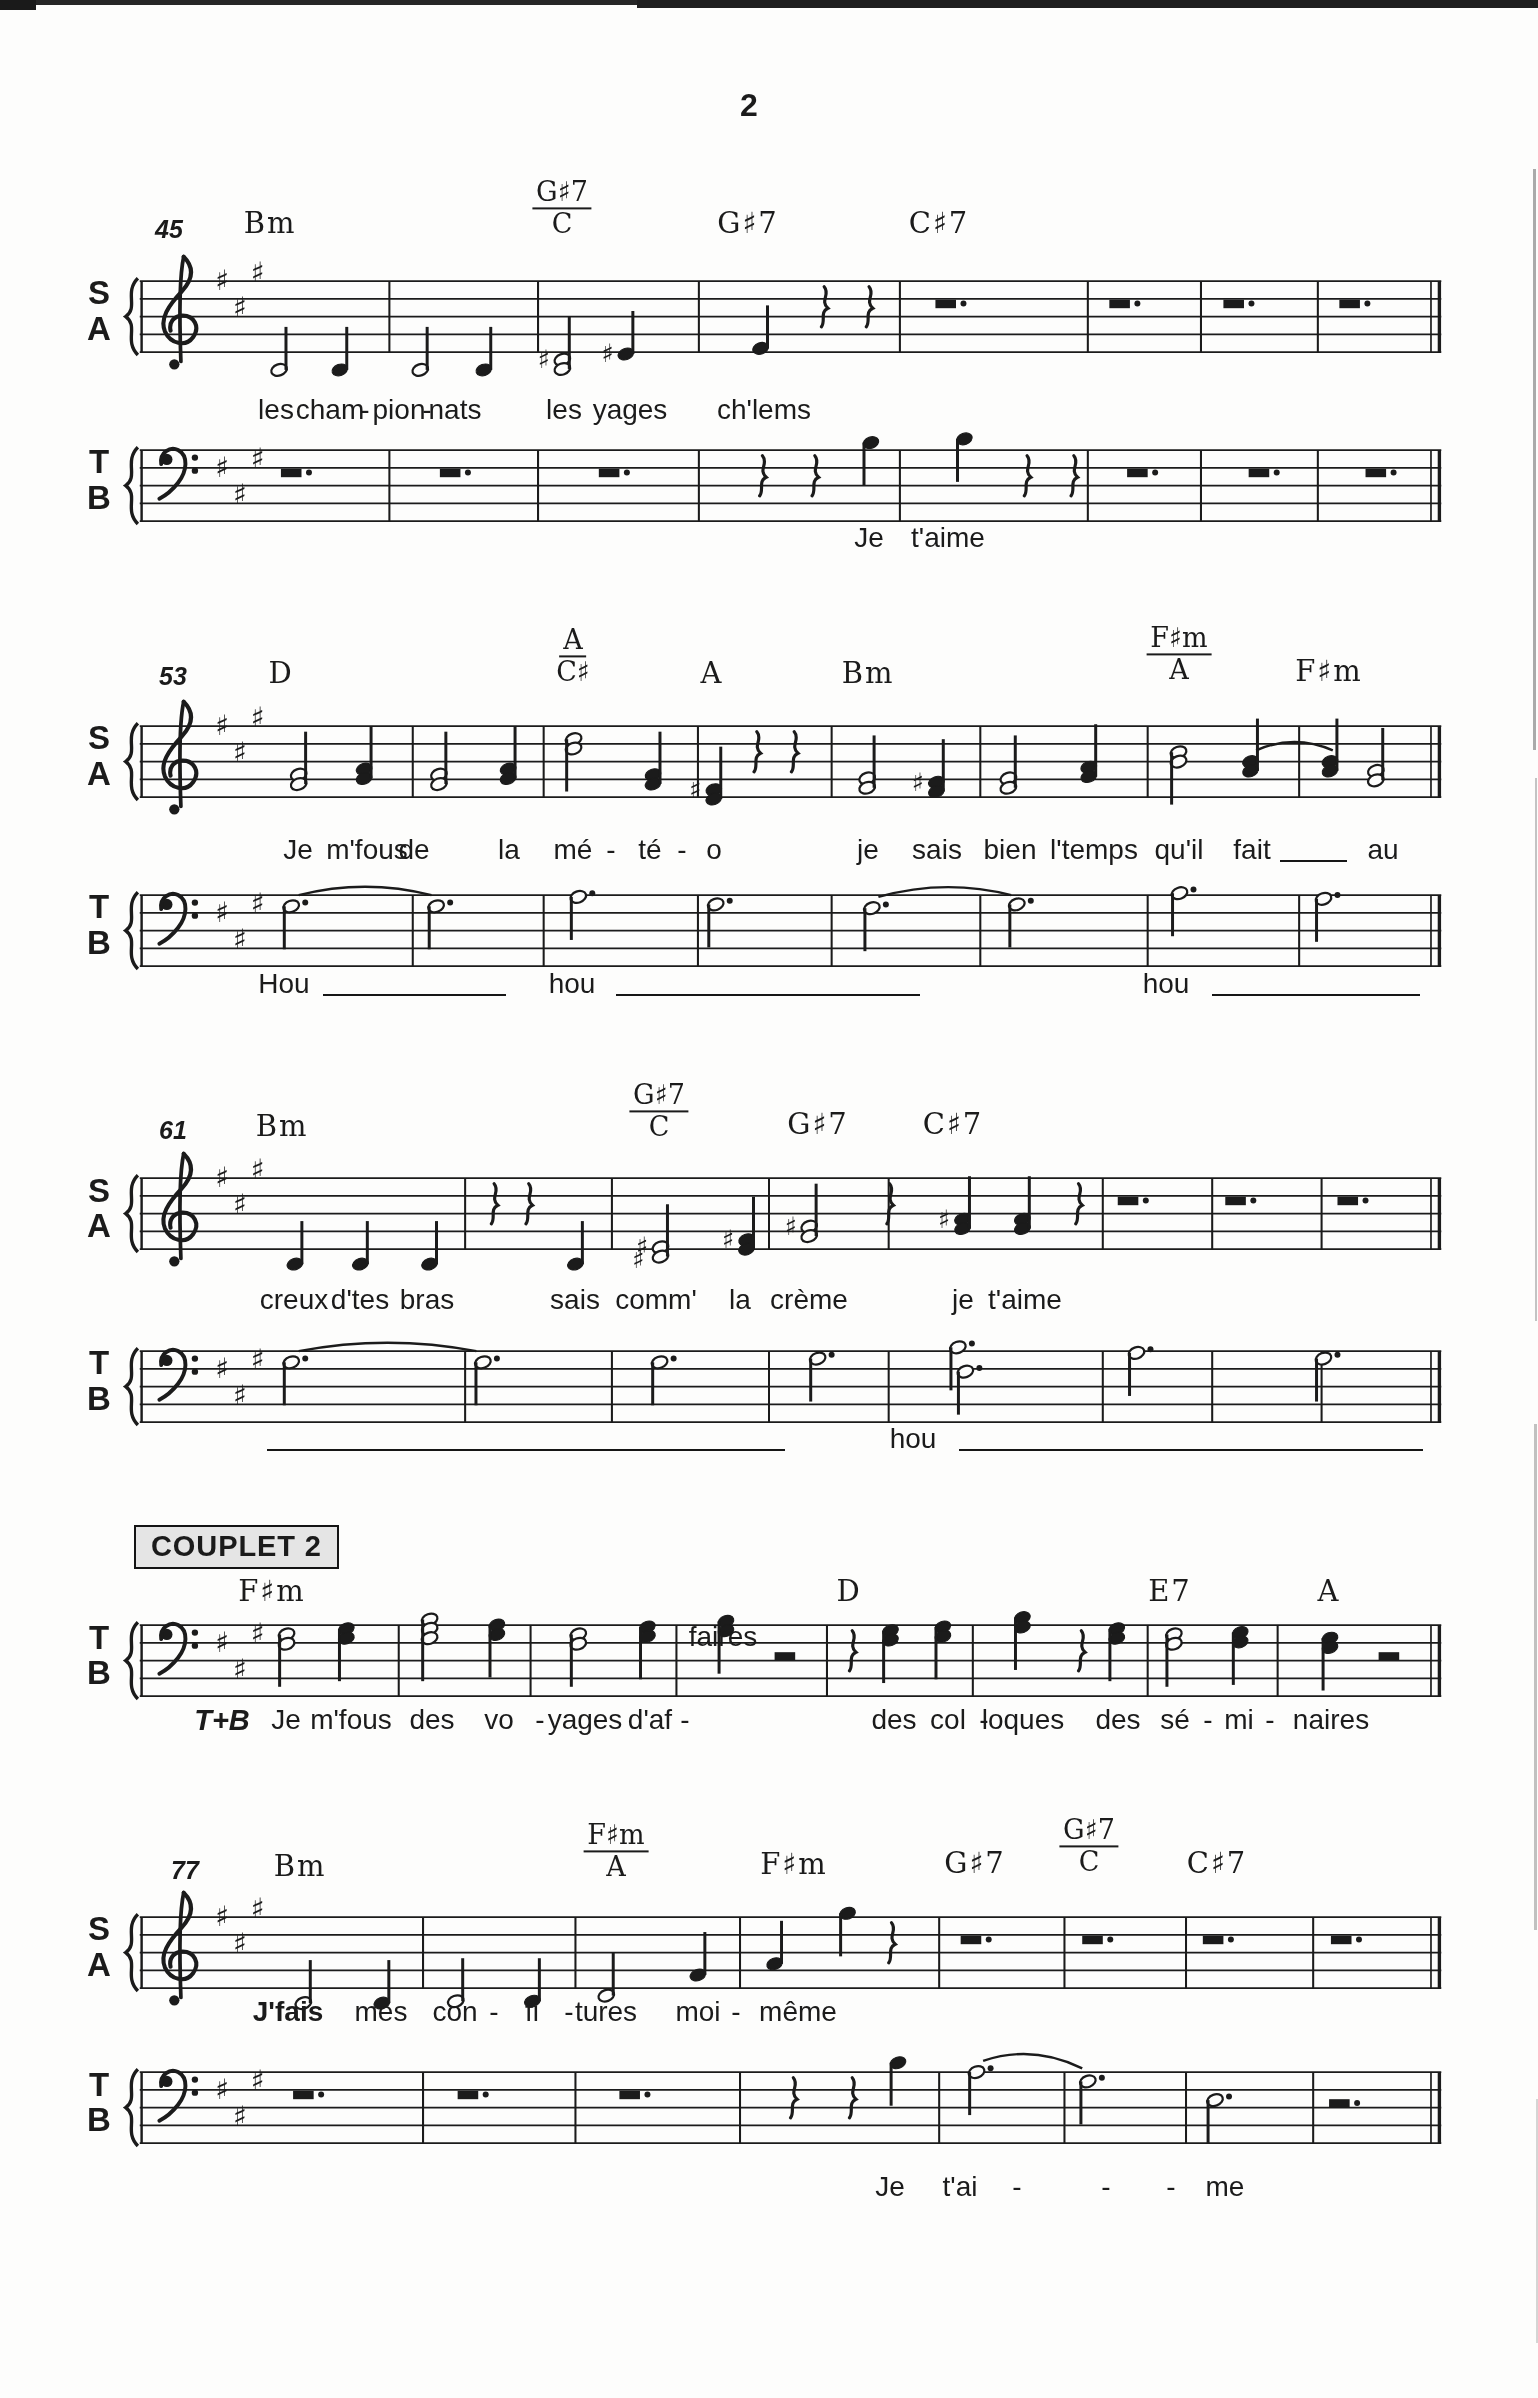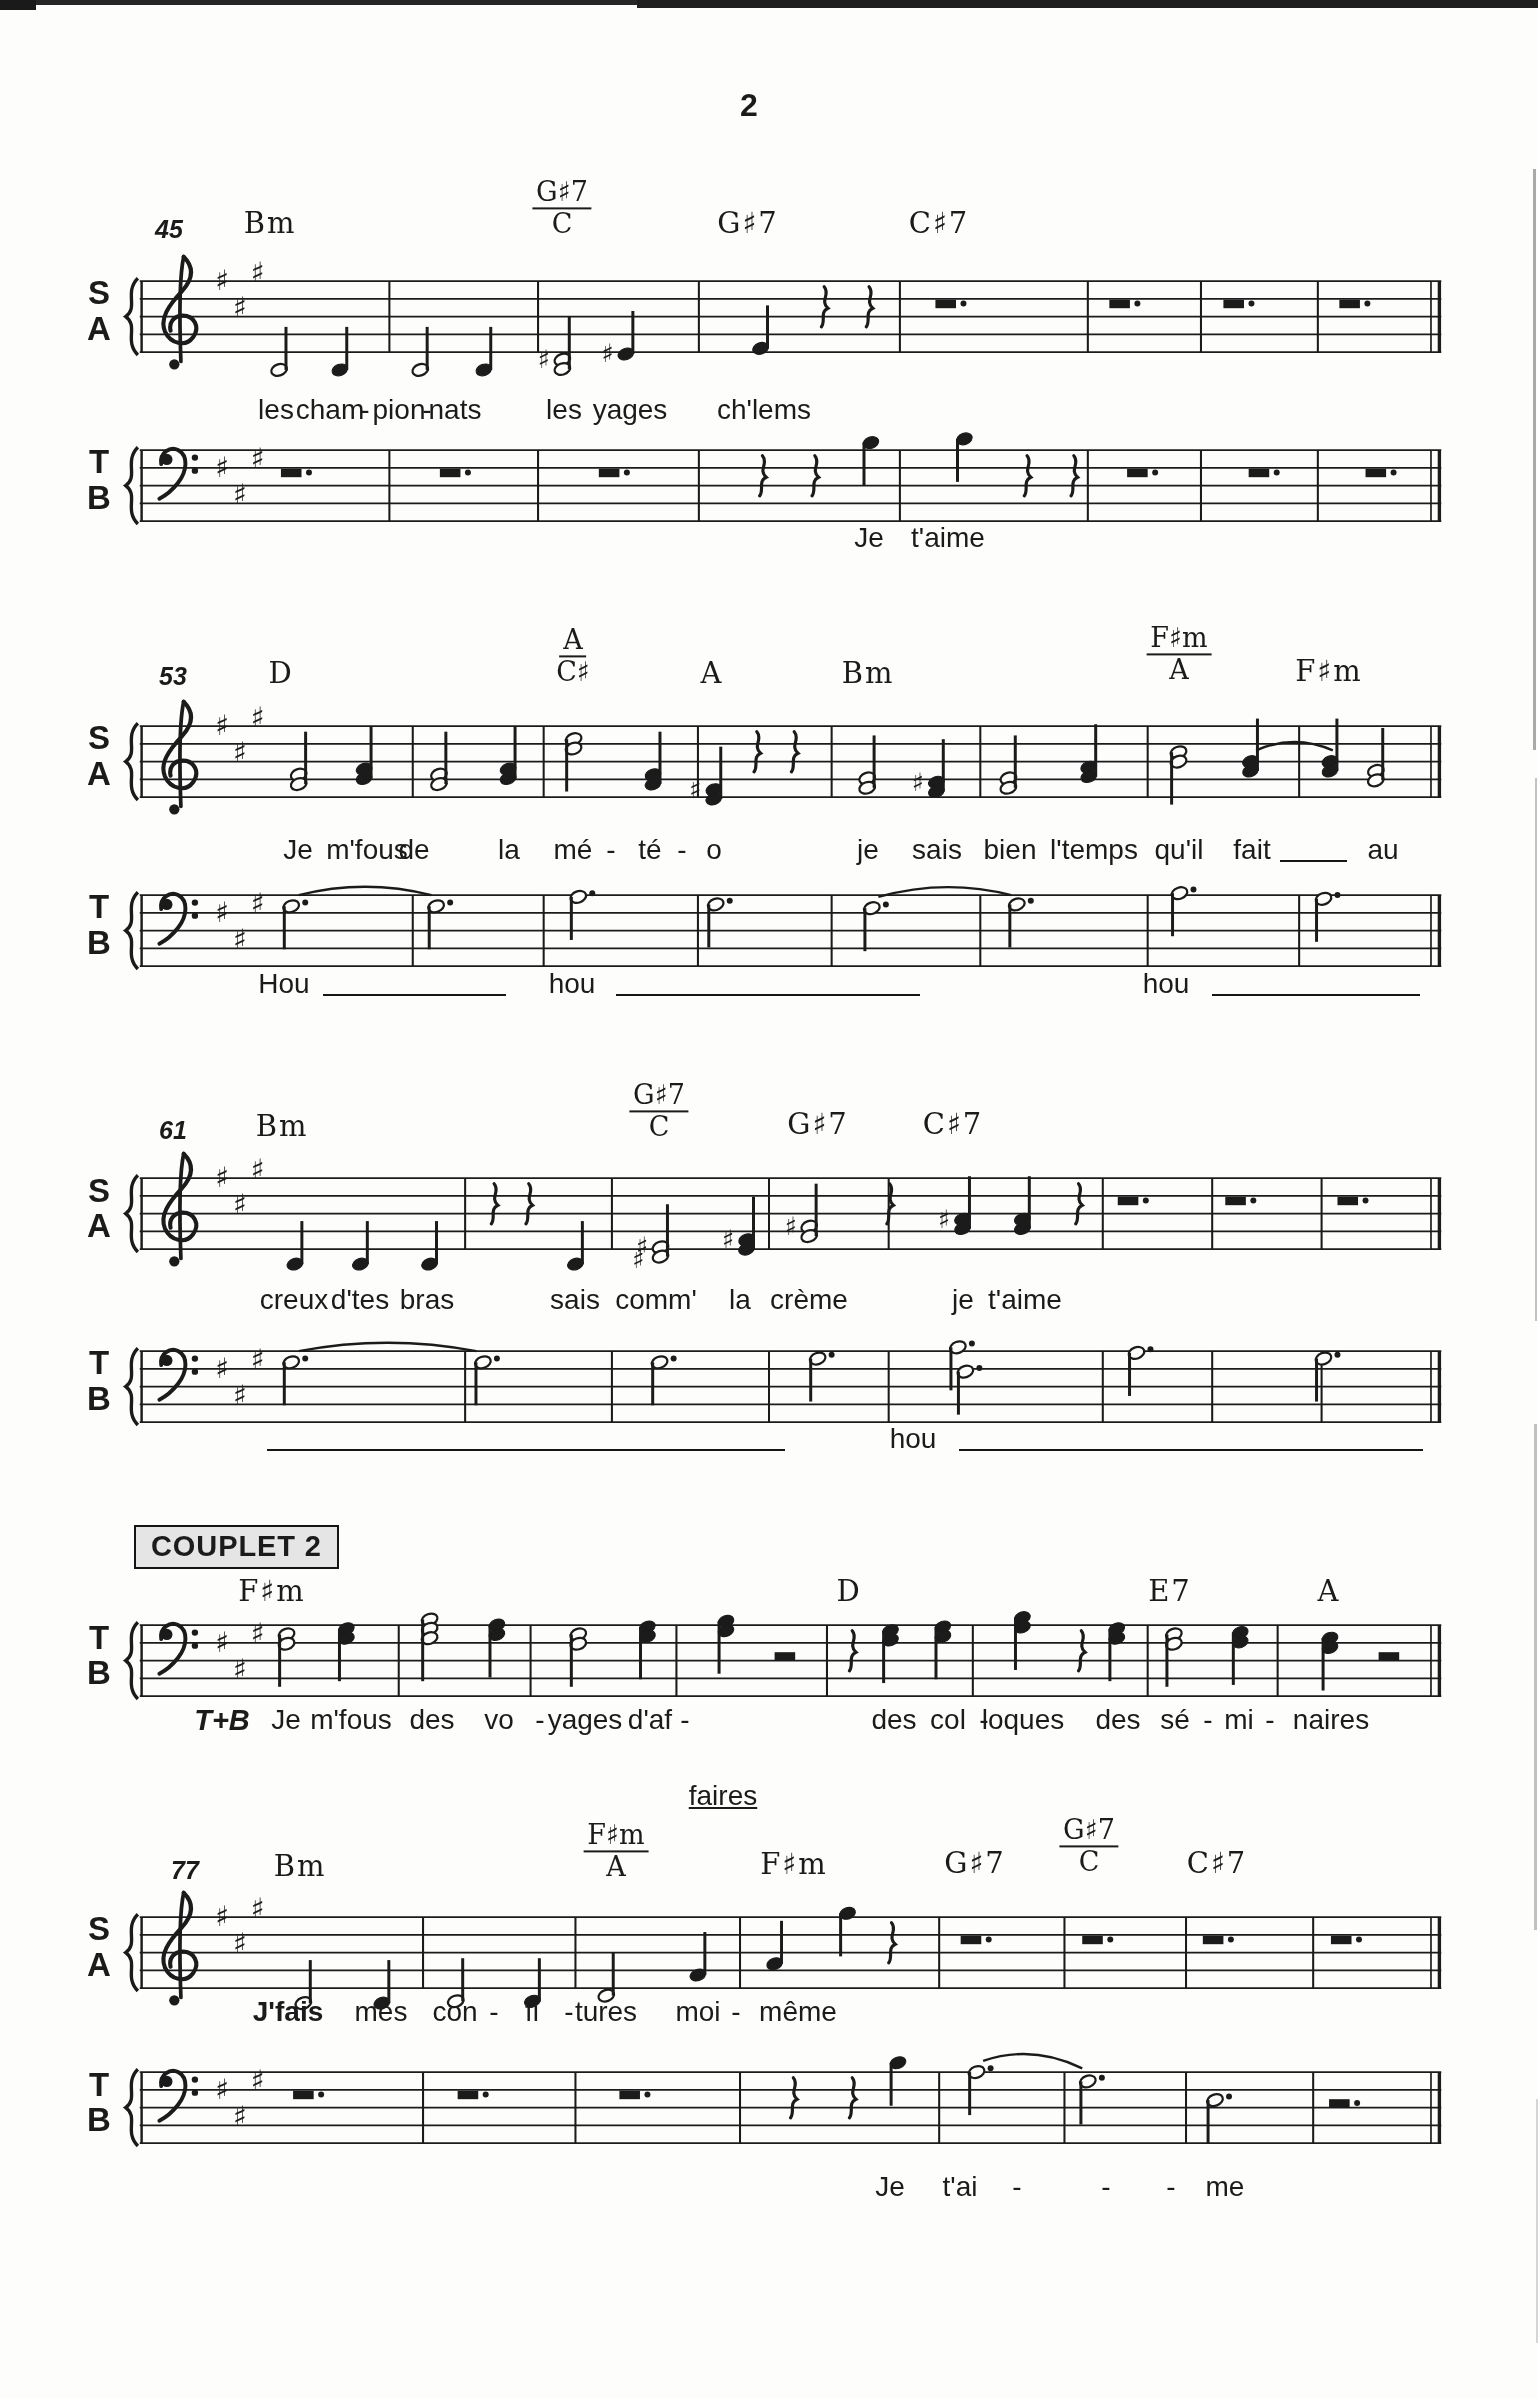--- a/index.html
+++ b/index.html
@@ -756,21 +756,21 @@
       <div class="abs ctr plabel" style="left: 99px; top: 1638px;">T</div>
       <div class="abs ctr plabel" style="left: 99px; top: 1673px;">B</div>
       <div class="abs ctr lyric" style="left: 286px; top: 1720px;">Je</div>
       <div class="abs ctr lyric" style="left: 351px; top: 1720px;">m'fous</div>
       <div class="abs ctr lyric" style="left: 432px; top: 1720px;">des</div>
       <div class="abs ctr lyric" style="left: 499px; top: 1720px;">vo</div>
       <div class="abs ctr lyric" style="left: 540px; top: 1720px;">-</div>
       <div class="abs ctr lyric" style="left: 585px; top: 1720px;">yages</div>
       <div class="abs ctr lyric" style="left: 650px; top: 1720px;">d'af</div>
       <div class="abs ctr lyric" style="left: 685px; top: 1720px;">-</div>
-      <div class="abs ctr lyric" style="left: 723px; top: 1796px; text-decoration: underline;">faires</div>
+      <div class="abs ctr lyric" style="left: 723px; top: 1637px;">faires</div>
       <div class="abs ctr lyric" style="left: 894px; top: 1720px;">des</div>
       <div class="abs ctr lyric" style="left: 948px; top: 1720px;">col</div>
       <div class="abs ctr lyric" style="left: 984px; top: 1720px;">-</div>
       <div class="abs ctr lyric" style="left: 1023px; top: 1720px;">loques</div>
       <div class="abs ctr lyric" style="left: 1118px; top: 1720px;">des</div>
       <div class="abs ctr lyric" style="left: 1175px; top: 1720px;">sé</div>
       <div class="abs ctr lyric" style="left: 1208px; top: 1720px;">-</div>
       <div class="abs ctr lyric" style="left: 1239px; top: 1720px;">mi</div>
       <div class="abs ctr lyric" style="left: 1270px; top: 1720px;">-</div>
       <div class="abs ctr lyric" style="left: 1331px; top: 1720px;">naires</div>

